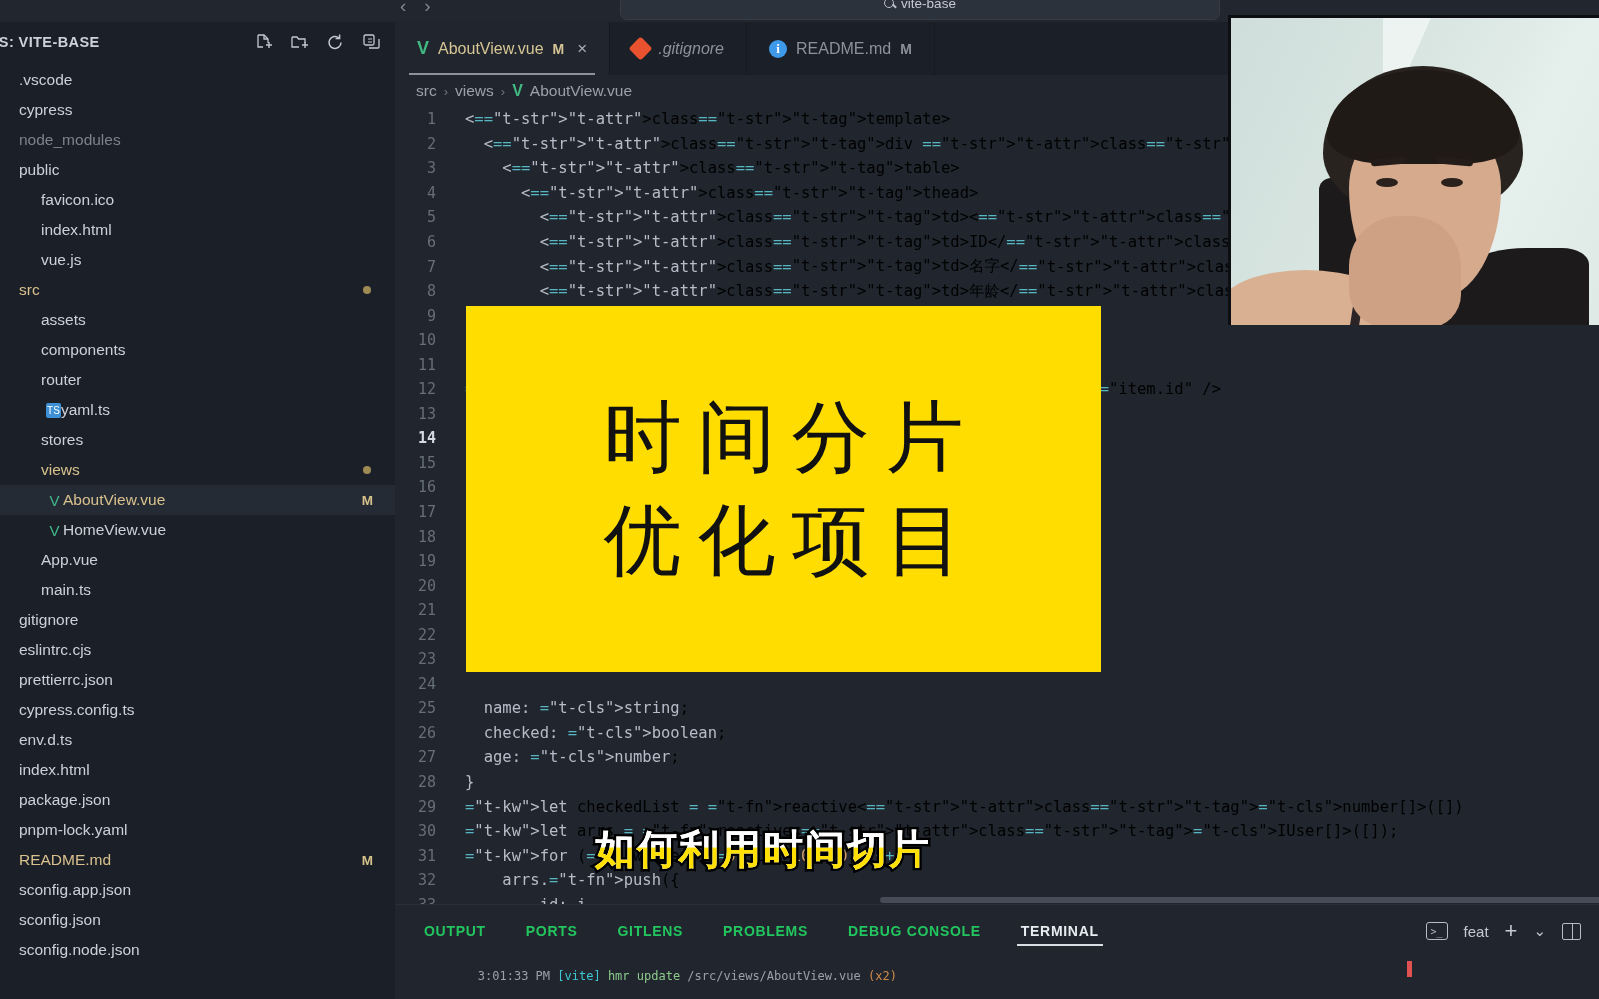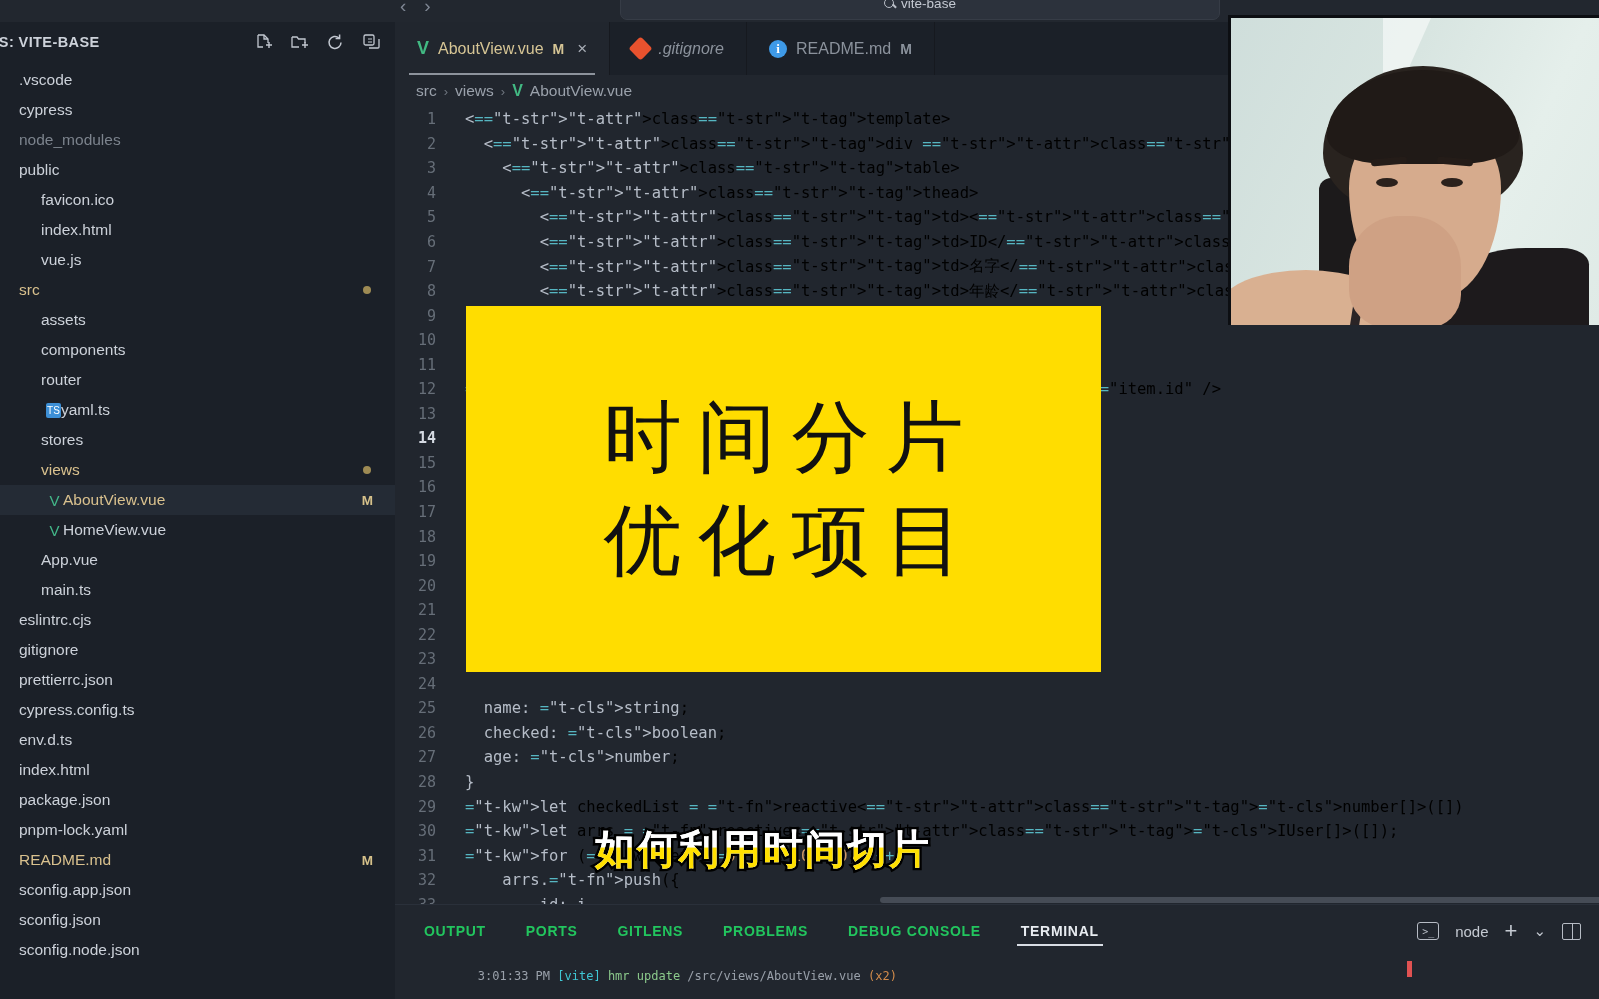--- a/index.html
+++ b/index.html
@@ -287,26 +287,26 @@
           <span class="nm ">App.vue</span>
         </div>
         <div class="row">
           <span style="width:24px;display:inline-block"></span>
           <span class="ico"></span>
           <span class="nm ">main.ts</span>
         </div>
         <div class="row">
           <span style="width:2px;display:inline-block"></span>
           <span class="ico"></span>
+          <span class="nm ">gitignore</span>
+        </div>
+        <div class="row">
+          <span style="width:2px;display:inline-block"></span>
+          <span class="ico"></span>
           <span class="nm ">eslintrc.cjs</span>
-        </div>
-        <div class="row">
-          <span style="width:2px;display:inline-block"></span>
-          <span class="ico"></span>
-          <span class="nm ">gitignore</span>
         </div>
         <div class="row">
           <span style="width:2px;display:inline-block"></span>
           <span class="ico"></span>
           <span class="nm ">prettierrc.json</span>
         </div>
         <div class="row">
           <span style="width:2px;display:inline-block"></span>
           <span class="ico"></span>
           <span class="nm ">cypress.config.ts</span>
@@ -422,21 +422,21 @@
       <div class="panel-tabs" id="panel-tabs">
           <div class="ptab">OUTPUT</div>
           <div class="ptab">PORTS</div>
           <div class="ptab">GITLENS</div>
           <div class="ptab">PROBLEMS</div>
           <div class="ptab">DEBUG CONSOLE</div>
           <div class="ptab active">TERMINAL</div>
         </div>
       <div class="panel-right">
         <span class="termglyph">&gt;_</span>
-        <span>node</span>
+        <span>feat</span>
         <span style="font-size:22px">+</span>
         <span style="font-size:15px">⌄</span>
         <span class="splitglyph"></span>
       </div>
       <div class="term-line">
         <span class="c-gray">3:01:33 PM</span><span class="c-gray"> </span><span class="c-cyan">[vite]</span><span class="c-gray"> </span><span class="c-green">hmr update</span><span class="c-gray"> </span><span class="c-dim">/src/views/AboutView.vue</span><span class="c-gray"> </span><span class="c-orange">(x2)</span>
       </div>
       <div class="term-cursor"></div>
     </div>
   </div>

